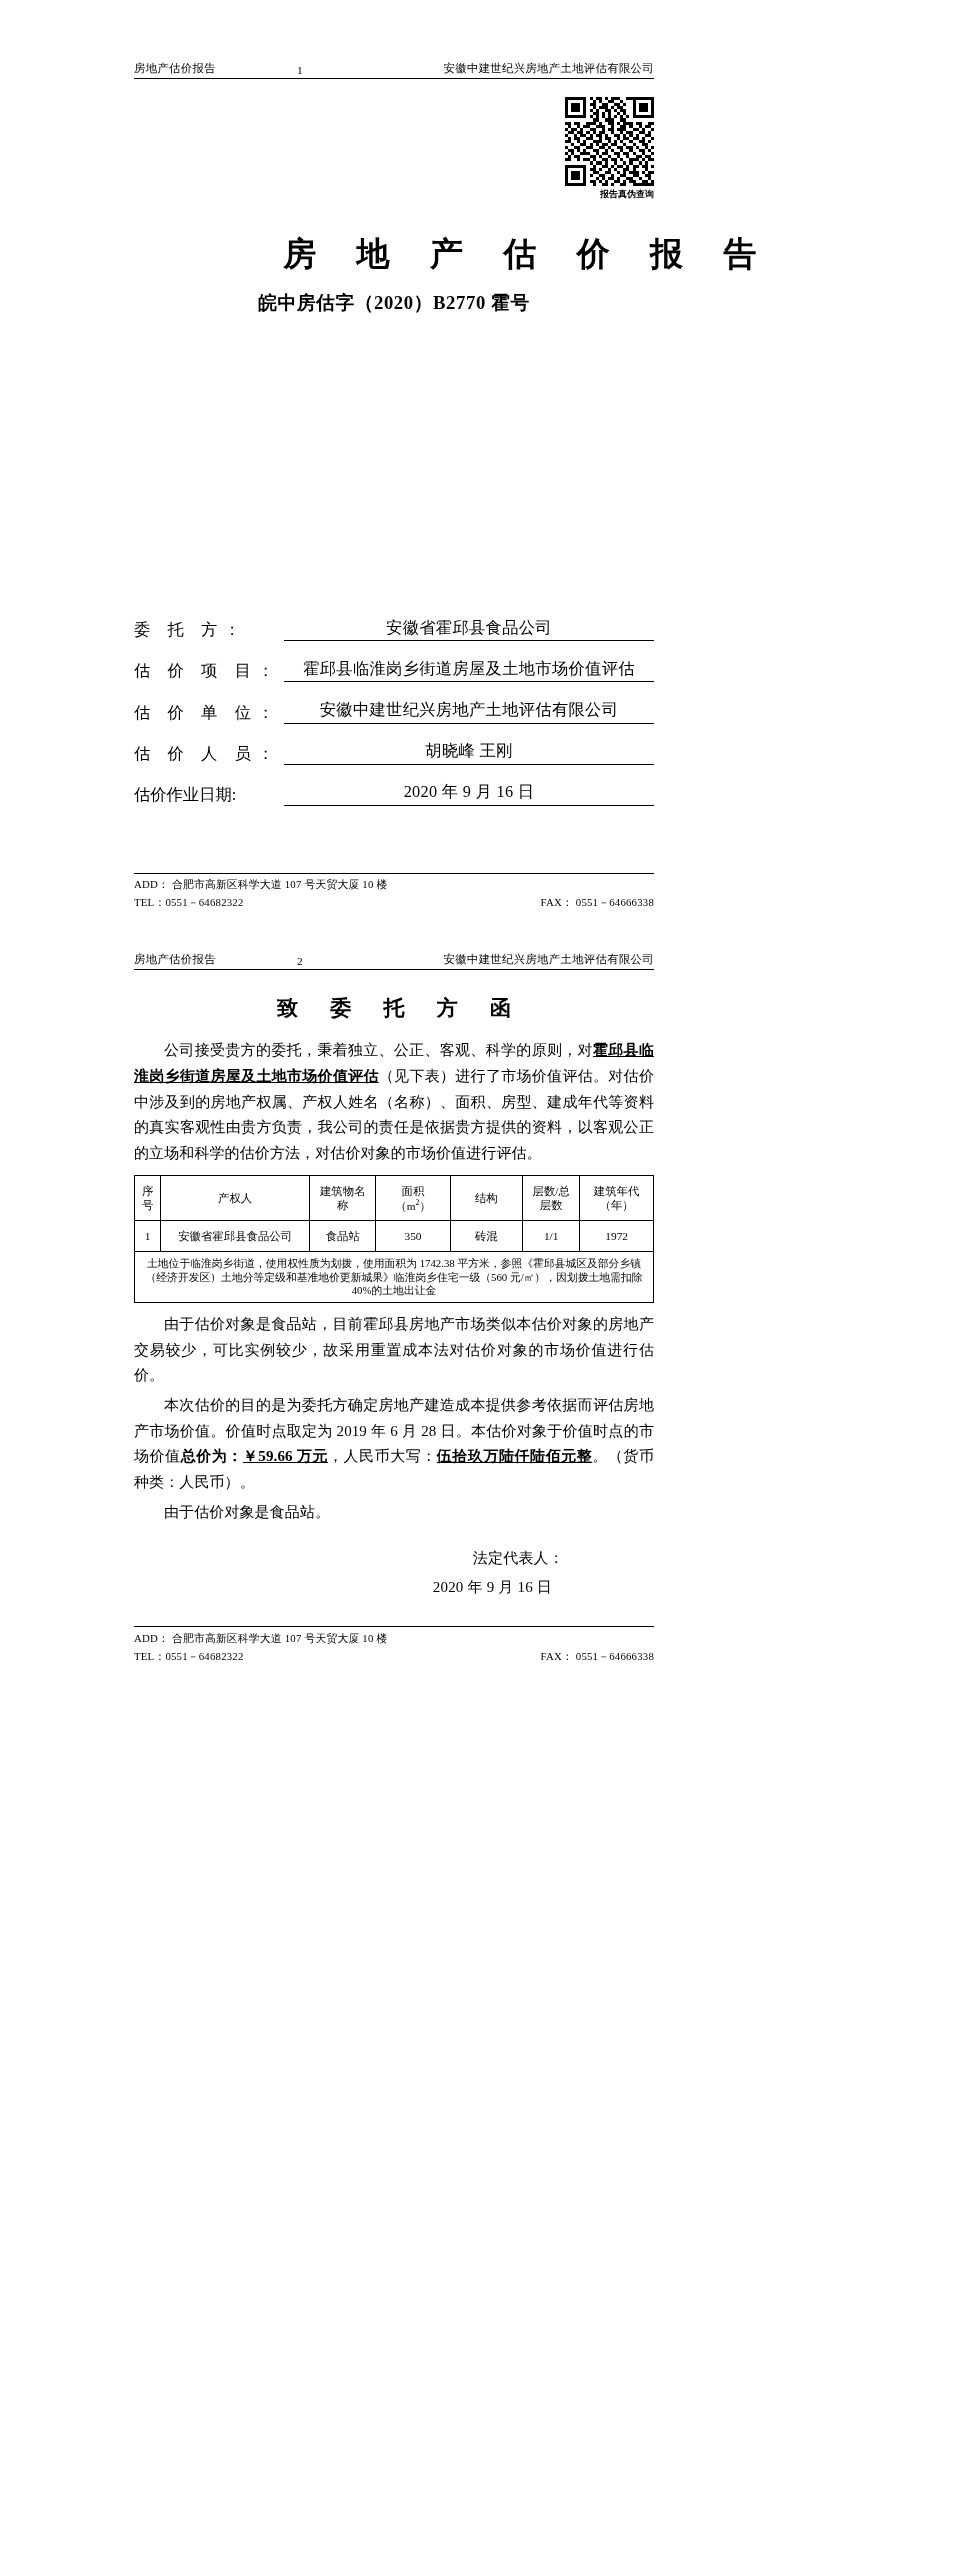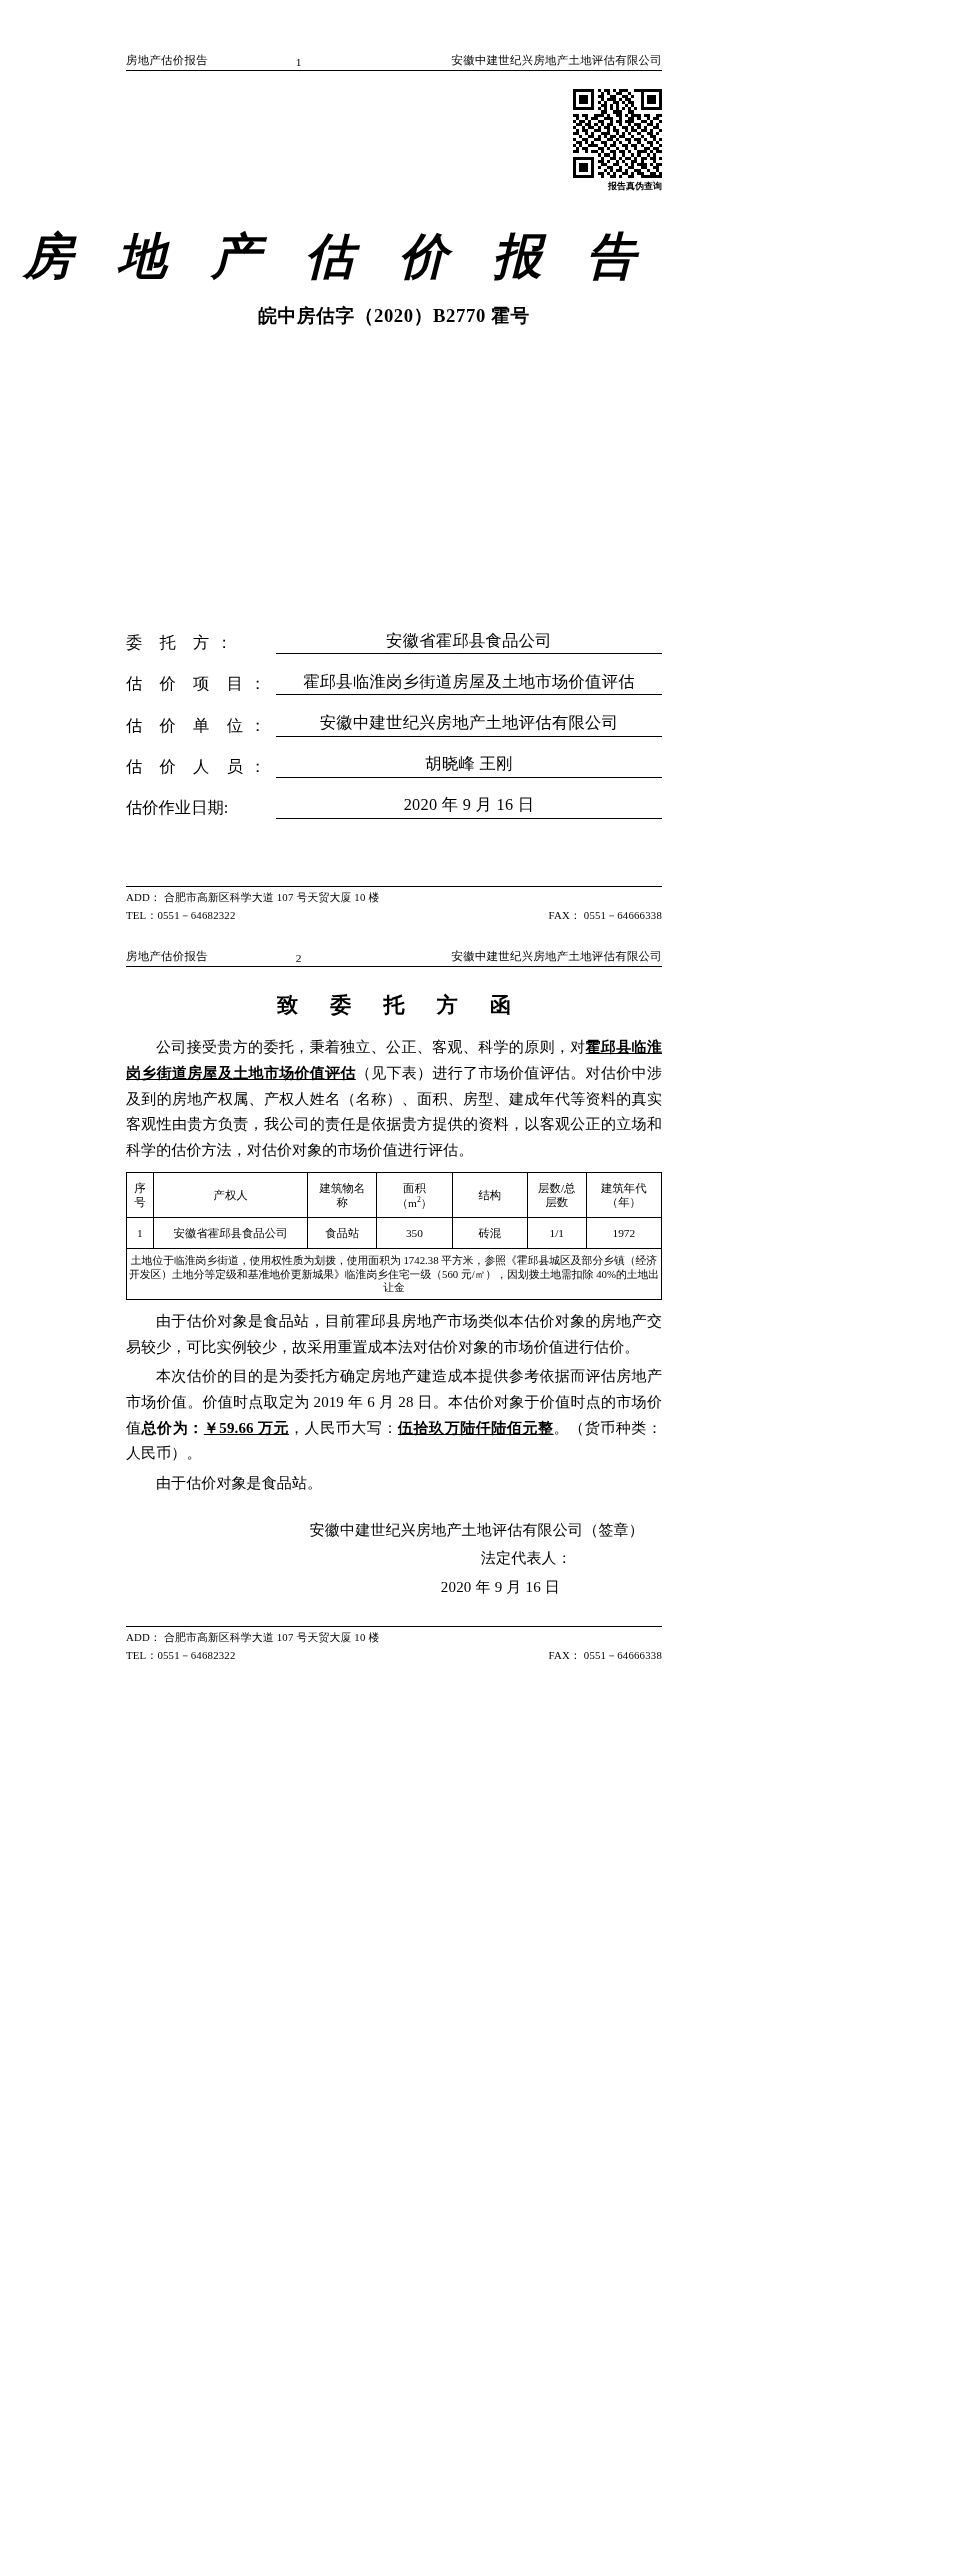--- a/index.html
+++ b/index.html
@@ -5,21 +5,21 @@
   * { box-sizing: border-box; }
   html, body { margin: 0; padding: 0; background: #ffffff; }
   body {
     width: 955px;
     font-family: "Liberation Serif", "DejaVu Serif", serif;
     color: #000;
     -webkit-font-smoothing: antialiased;
   }
   .page {
     width: 788px;
-    padding: 8px;
+    padding: 16px;
     position: relative;
   }
   
   .runhead {
     display: flex;
     align-items: flex-end;
     font-size: 11.4px;
     padding: 0 118px 2.4px 118px;
     letter-spacing: 0.3px;
   }
@@ -50,28 +50,27 @@
   }
   .qr-caption {
     font-size: 9px;
     font-weight: bold;
     margin-top: 1.2px;
     letter-spacing: 0px;
     font-family: "Liberation Sans", sans-serif;
   }
 
   .doc-title {
-    text-align: left;
-    font-size: 49px;
+    text-align: right;
+    font-size: 33px;
     font-weight: bold;
     letter-spacing: 15.6px;
     padding-left: 15.6px;
     margin-top: 31px;
     font-family: "Liberation Sans", sans-serif;
-    font-style: italic;
   }
   .doc-subtitle {
     text-align: center;
     font-size: 18.7px;
     font-weight: bold;
     margin-top: 13px;
     letter-spacing: 0.6px;
   }
   .cover-gap { height: 301px; }
 
@@ -574,21 +573,20 @@
       </tbody>
     </table>
 
     <p class="para">由于估价对象是食品站，目前霍邱县房地产市场类似本估价对象的房地产交易较少，可比实例较少，故采用重置成本法对估价对象的市场价值进行估价。</p>
 
     <p class="para"><span>本次估价的目的是为委托方确定房地产建造成本提供参考依据而评估房地产市场价值。价值时点取定为 2019 年 6 月 28 日。本估价对象于价值时点的市场价值</span><span class="b">总价为：</span><span class="u">￥59.66 万元</span><span>，人民币大写：</span><span class="u">伍拾玖万陆仟陆佰元整</span><span>。（货币种类：人民币）。</span></p>
 
     <p class="para">由于估价对象是食品站。</p>
 
     <div class="signature">
-      <div>安徽中建世纪兴房地产土地评估有限公司（签章）</div>
       <div class="sig-l2">法定代表人：</div>
       <div class="sig-l3">2020 年 9 月 16 日</div>
     </div>
   </div>
 
   <div class="bottom-gap"></div>
 
   <div class="rule-thin"></div>
   <div class="addr-block">
     <div class="addr-line">

